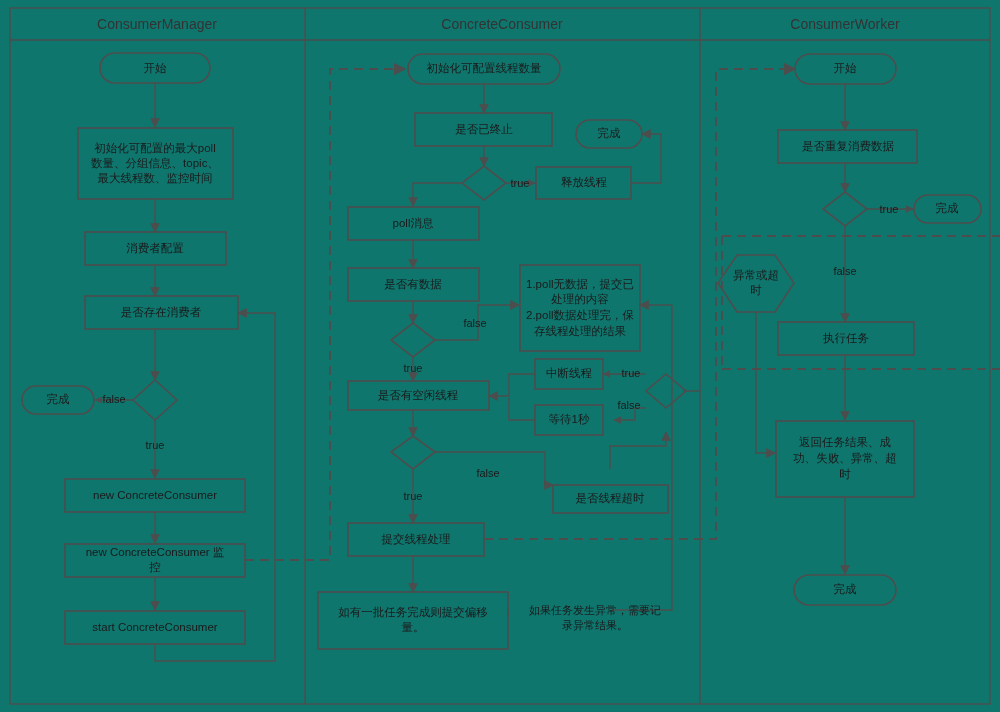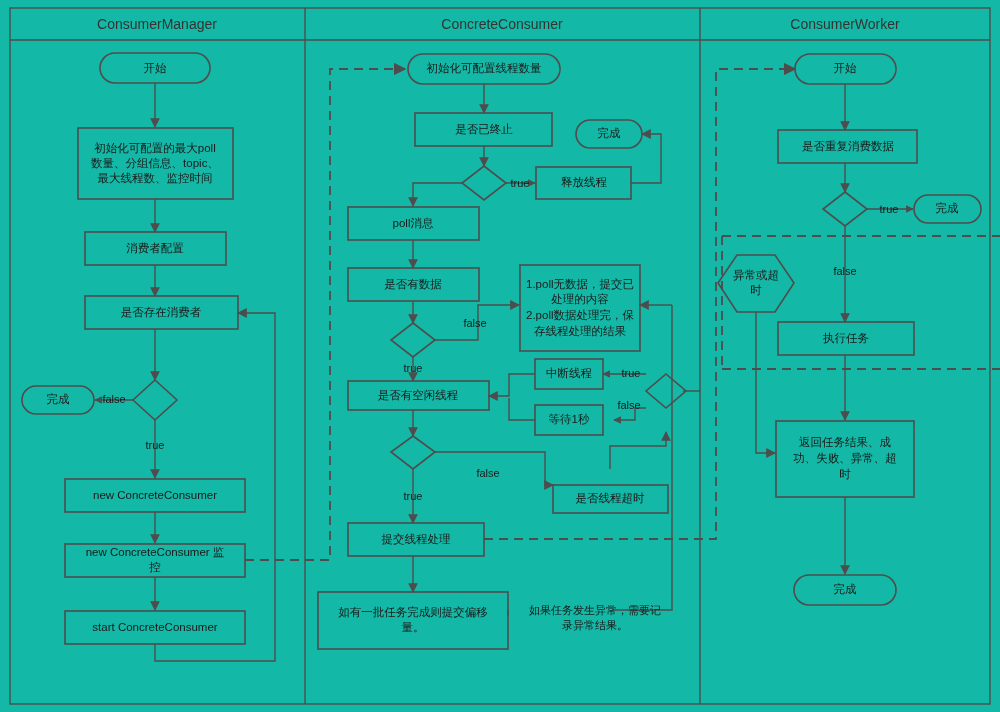--- a/index.html
+++ b/index.html
@@ -6,21 +6,21 @@
   html, body {
     margin: 0;
     padding: 0;
     background: #ffffff;
     font-family: "Liberation Sans", "DejaVu Sans", sans-serif;
   }
   #canvas {
     position: relative;
     width: 1000px;
     height: 712px;
-    background: #14b8a6;
+    background: #0f766e;
     overflow: hidden;
   }
   svg#diagram {
     position: absolute;
     left: 0;
     top: 0;
     width: 1000px;
     height: 712px;
   }
   .lane-title {

